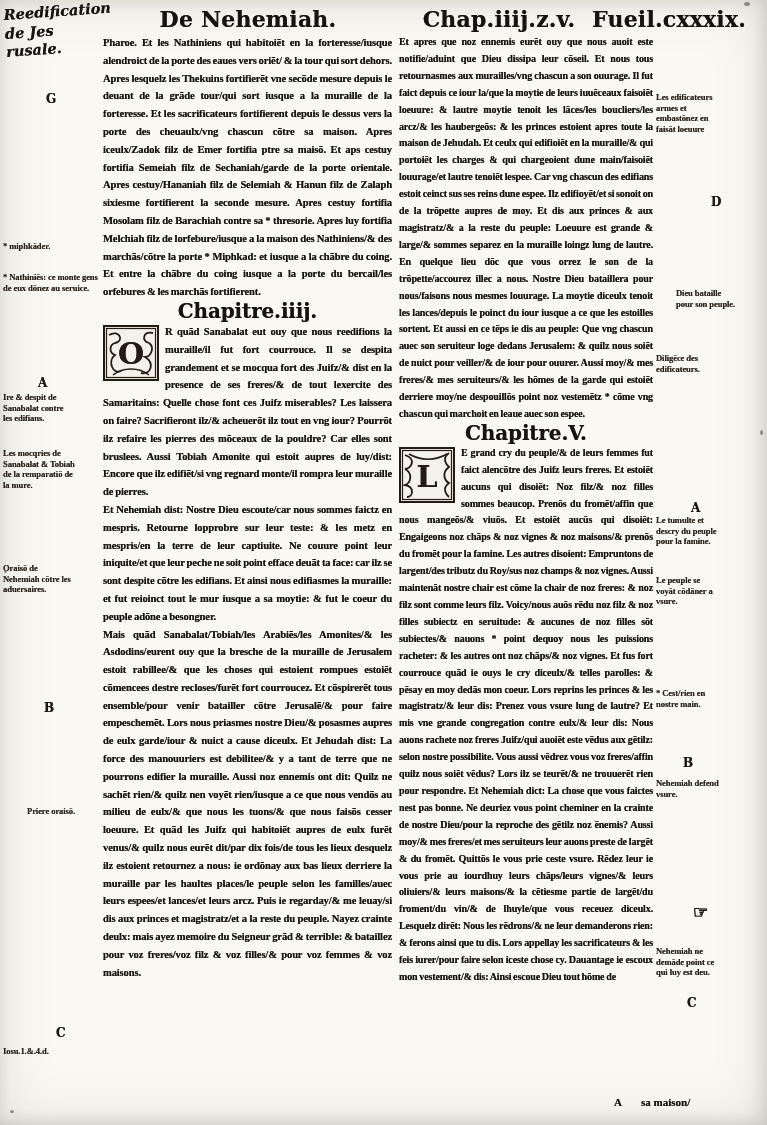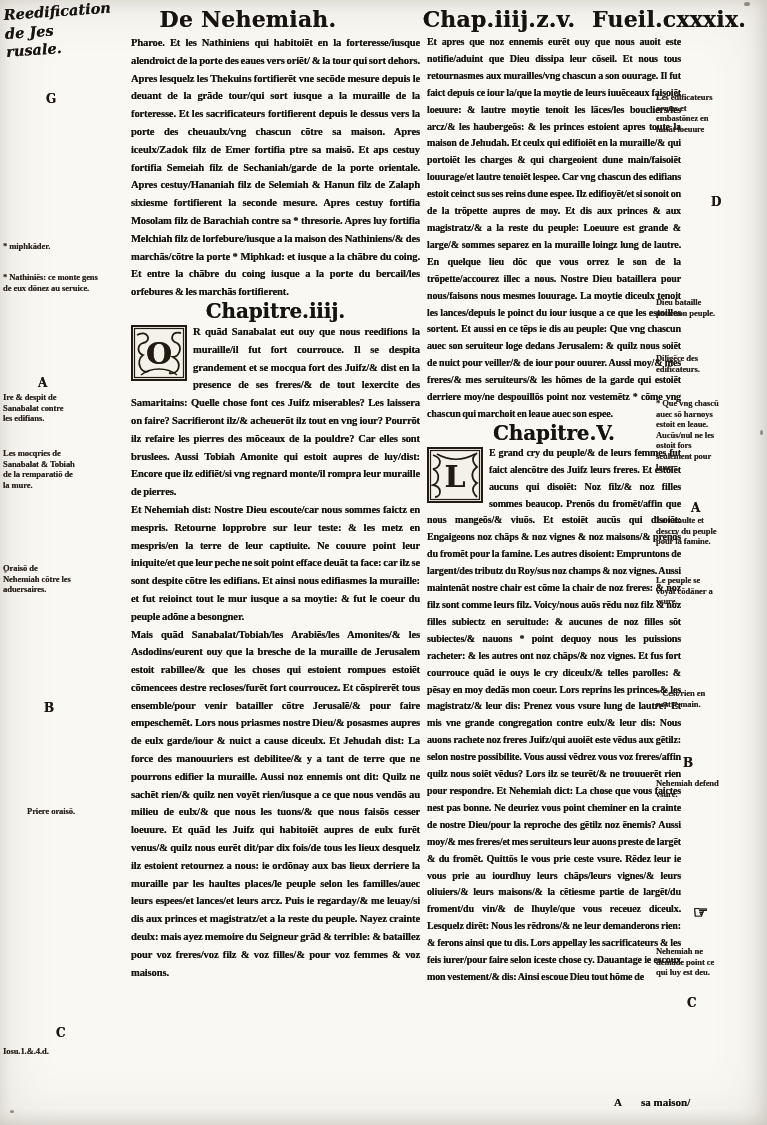--- a/index.html
+++ b/index.html
@@ -13,21 +13,21 @@
   
   .running-title{position:absolute;left:3px;top:6px;width:100px;
     font-family:"DejaVu Serif", serif;font-style:italic;font-weight:700;
     font-size:14.5px;line-height:18.5px;transform:rotate(-4deg);transform-origin:0 0;}
   .hb{position:absolute;top:6px;font-family:"DejaVu Serif", serif;font-weight:700;font-size:22px;letter-spacing:.2px;}
   .hb.book{left:103px;width:290px;text-align:center;}
   .hb.chap{left:399px;width:200px;text-align:center;}
   .hb.folio{left:592px;width:168px;text-align:left;}
   
   .col{position:absolute;top:34px;overflow:hidden;text-align:justify;
-    letter-spacing:-.15px;word-spacing:-.6px;margin-left:28px;}
+    letter-spacing:-.15px;word-spacing:-.6px;}
   .col1{left:103px;width:289px;height:1088px;font-size:10.6px;line-height:17.8px;}
   .col2{left:399px;width:254px;height:1062px;font-size:10.05px;line-height:16.9px;}
   .col p{margin:0;}
   .chap-head{text-align:center;font-family:"DejaVu Serif", serif;font-size:20px;line-height:19px;margin:1px 0 2px;}
   
   .dropcap{float:left;width:56px;height:56px;margin:2px 6px 1px 0;border:2px solid #221b13;
     background:#f4f1e8;box-sizing:border-box;position:relative;}
   .dropcap svg{display:block;width:100%;height:100%;}
   
   .mcol{position:absolute;top:0;height:1125px;}
@@ -104,23 +104,22 @@
         <path d="M8 5 C20 12, 34 12, 46 5" fill="none" stroke="#221b13" stroke-width="1.6"></path>
         <text x="26" y="38" text-anchor="middle" font-family="DejaVu Serif, serif" font-weight="bold" font-size="30" fill="#221b13">L</text>
       </svg>
         </span><span>E grand cry du peuple/&amp; de leurs femmes fut faict alencōtre des Juifz leurs freres. Et estoiēt aucuns qui disoiēt: Noz filz/&amp; noz filles sommes beaucop. Prenōs du fromēt/affin que nous mangeōs/&amp; viuōs. Et estoiēt aucūs qui disoiēt: Engaigeons noz chāps &amp; noz vignes &amp; noz maisons/&amp; prenōs du fromēt pour la famine. Les autres disoient: Empruntons de largent/des tributz du Roy/sus noz champs &amp; noz vignes. Aussi maintenāt nostre chair est cōme la chair de noz freres: &amp; noz filz sont comme leurs filz. Voicy/nous auōs rēdu noz filz &amp; noz filles subiectz en seruitude: &amp; aucunes de noz filles sōt subiectes/&amp; nauons * point dequoy nous les puissions racheter: &amp; les autres ont noz chāps/&amp; noz vignes. Et fus fort courrouce quād ie ouys le cry diceulx/&amp; telles parolles: &amp; pēsay en moy dedās mon coeur. Lors reprins les princes &amp; les magistratz/&amp; leur dis: Prenez vous vsure lung de lautre? Et mis vne grande congregation contre eulx/&amp; leur dis: Nous auons rachete noz freres Juifz/qui auoiēt este vēdus aux gētilz: selon nostre possibilite. Vous aussi vēdrez vous voz freres/affin quilz nous soiēt vēdus? Lors ilz se teurēt/&amp; ne trouuerēt rien pour respondre. Et Nehemiah dict: La chose que vous faictes nest pas bonne. Ne deuriez vous point cheminer en la crainte de nostre Dieu/pour la reproche des gētilz noz ēnemis? Aussi moy/&amp; mes freres/et mes seruiteurs leur auons preste de largēt &amp; du fromēt. Quittōs le vous prie ceste vsure. Rēdez leur ie vous prie au iourdhuy leurs chāps/leurs vignes/&amp; leurs oliuiers/&amp; leurs maisons/&amp; la cētiesme partie de largēt/du froment/du vin/&amp; de lhuyle/que vous receuez diceulx. Lesquelz dirēt: Nous les rēdrons/&amp; ne leur demanderons rien: &amp; ferons ainsi que tu dis. Lors appellay les sacrificateurs &amp; les feis iurer/pour faire selon iceste chose cy. Dauantage ie escoux mon vestement/&amp; dis: Ainsi escoue Dieu tout hōme de</span>
     </p>
   </div>
 
   <div class="mcol rmargin">
     <div class="mn" style="top:92px;width:62px;">Les edificateurs armes et embastōnez en faisāt loeuure</div>
     <div class="slet" style="left:58px;top:195px;">D</div>
-    <div class="mn" style="top:297px;width:64px;">Dieu bataille pour son peuple.</div>
+    <div class="mn" style="top:288px;width:64px;margin-left:20px;">Dieu bataille pour son peuple.</div>
     <div class="mn" style="top:353px;width:66px;">Diligēce des edificateurs.</div>
-    <div class="mn" style="top:398px;width:64px;">* Que vng chascū auec sō harnoys estoit en leaue. Aucūs/nul ne les ostoit fors seulement pour lauer.</div>
     <div class="slet" style="left:38px;top:501px;">A</div>
     <div class="mn" style="top:515px;width:66px;">Le tumulte et descry du peuple pour la famine.</div>
     <div class="mn" style="top:575px;width:64px;">Le peuple se voyāt cōdāner a vsure.</div>
     <div class="mn" style="top:688px;width:70px;">* Cest/rien en nostre main.</div>
     <div class="slet" style="left:30px;top:756px;">B</div>
     <div class="mn" style="top:778px;width:64px;">Nehemiah defend vsure.</div>
     <div class="manicule" style="left:40px;top:902px;">☞</div>
     <div class="mn" style="top:946px;width:62px;">Nehemiah ne demāde point ce qui luy est deu.</div>
     <div class="slet" style="left:34px;top:996px;">C</div>
   </div>

